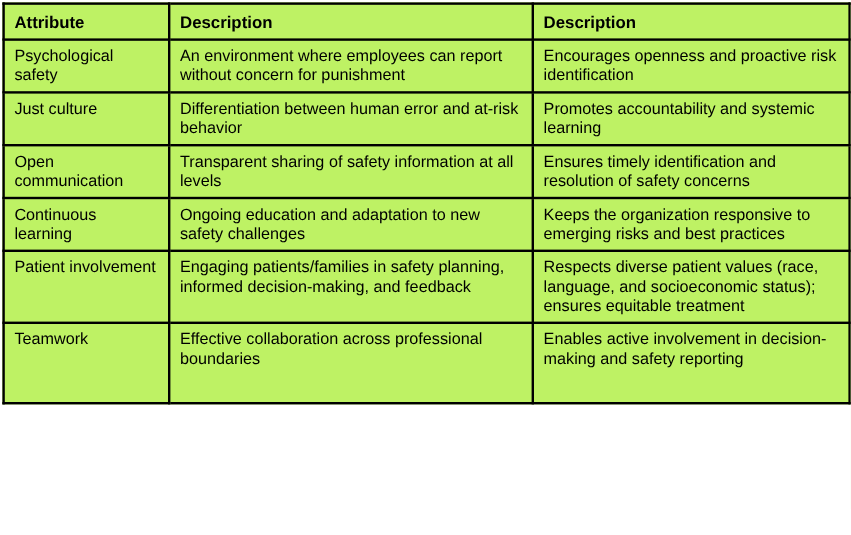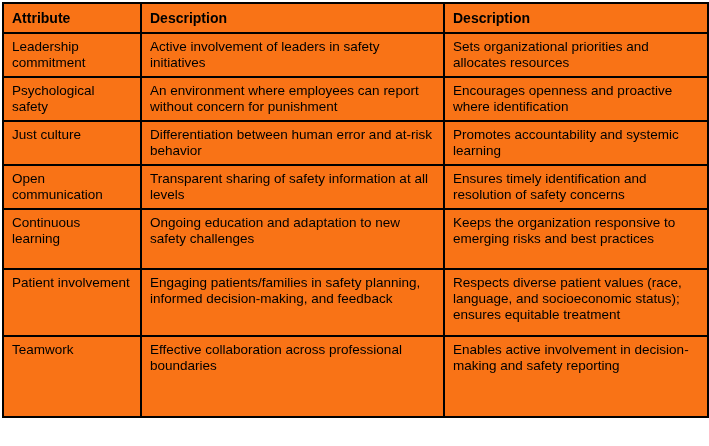--- a/index.html
+++ b/index.html
@@ -17,21 +17,21 @@
   .page {
     width: 709px;
     height: 446px;
     box-sizing: border-box;
     padding: 2px 2px 3px 2px;
   }
   table.attr-table {
     border-collapse: collapse;
     width: 705px;
     table-layout: fixed;
-    background: #f97316;
+    background: #bef264;
   }
   table.attr-table col.c1 { width: 138px; }
   table.attr-table col.c2 { width: 303px; }
   table.attr-table col.c3 { width: 264px; }
   table.attr-table th,
   table.attr-table td {
     border: 2px solid #000000;
     vertical-align: top;
     text-align: left;
     padding: 5px 8px 5px 8px;
@@ -67,28 +67,23 @@
     </colgroup>
     <thead>
       <tr class="header-row">
         <th>Attribute</th>
         <th>Description</th>
         <th>Description</th>
       </tr>
     </thead>
     <tbody>
       <tr>
-        <td>Leadership commitment</td>
-        <td>Active involvement of leaders in safety initiatives</td>
-        <td>Sets organizational priorities and allocates resources</td>
-      </tr>
-      <tr>
         <td>Psychological safety</td>
         <td>An environment where employees can report without concern for punishment</td>
-        <td>Encourages openness and proactive where identification</td>
+        <td>Encourages openness and proactive risk identification</td>
       </tr>
       <tr>
         <td>Just culture</td>
         <td>Differentiation between human error and at-risk behavior</td>
         <td>Promotes accountability and systemic learning</td>
       </tr>
       <tr>
         <td>Open communication</td>
         <td>Transparent sharing of safety information at all levels</td>
         <td>Ensures timely identification and resolution of safety concerns</td>

